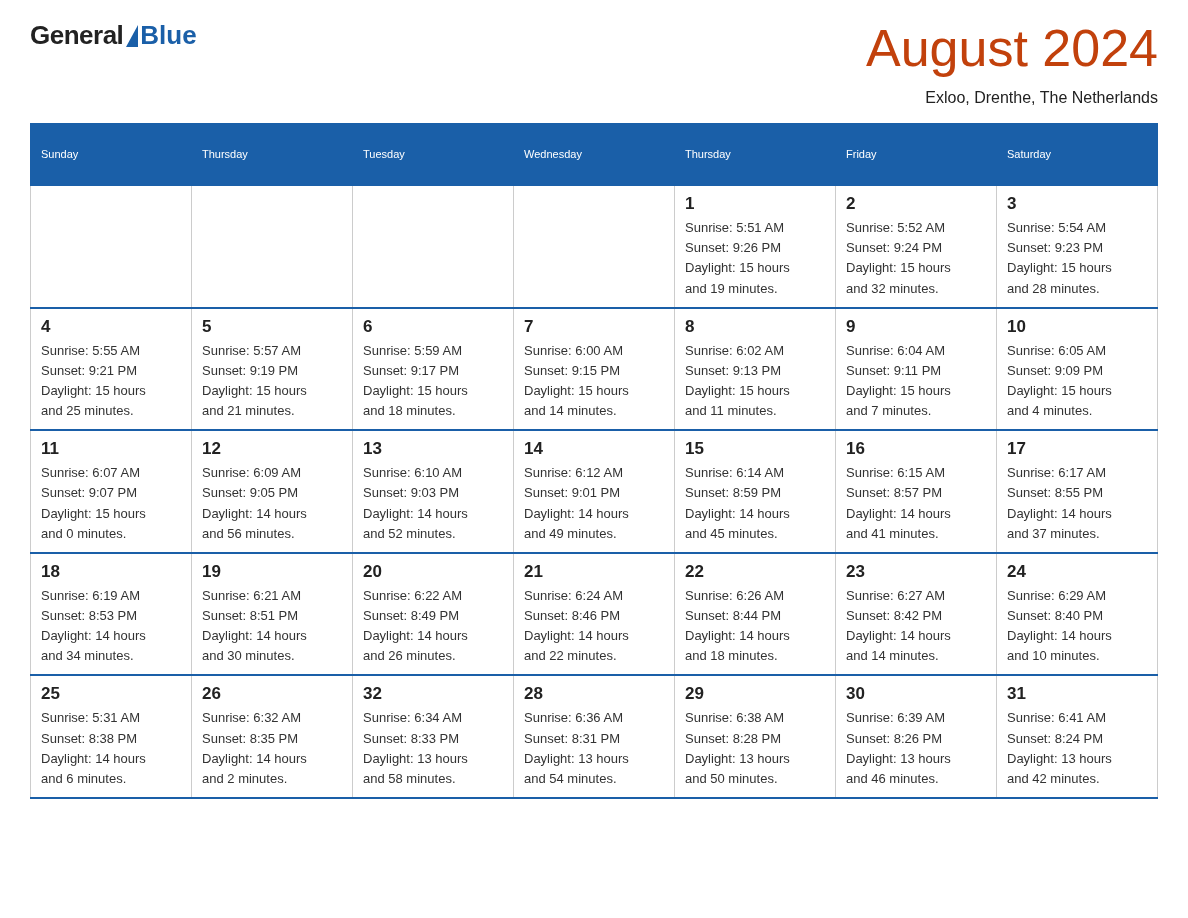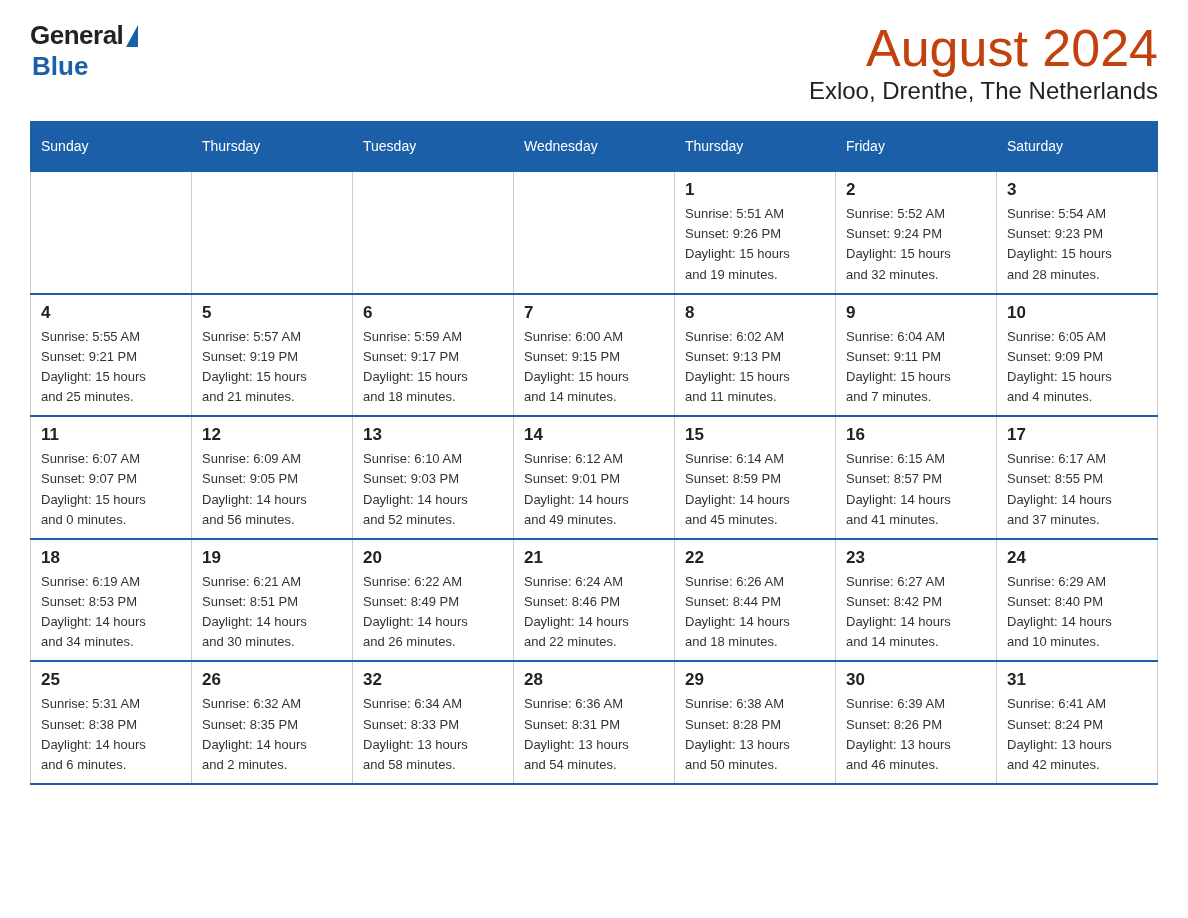--- a/index.html
+++ b/index.html
@@ -12,21 +12,21 @@
       padding: 20px 30px;
     }
     .header {
       display: flex;
       justify-content: space-between;
       align-items: flex-start;
       margin-bottom: 16px;
     }
     .logo {
       display: flex;
-      flex-direction: column;
+      flex-direction: row;
       align-items: flex-start;
     }
     .logo-top {
       display: flex;
       align-items: center;
     }
     .logo-general {
       font-size: 26px;
       font-weight: bold;
       color: #222;
@@ -51,35 +51,35 @@
     .title-area {
       text-align: right;
     }
     .month-title {
       font-size: 52px;
       font-weight: normal;
       color: #c2410c;
       line-height: 1.1;
     }
     .location {
-      font-size: 24px;
-      color: #222;
-      margin-top: 0;
+      font-size: 16px;
+      color: #222;
+      margin-top: 12px;
     }
     .calendar {
       width: 100%;
       border-collapse: collapse;
       border: 1px solid #999;
     }
     .calendar th {
       background-color: #1a5fa8;
       color: #fff;
-      font-size: 14px;
+      font-size: 11px;
       font-weight: normal;
-      padding: 16px 10px;
+      padding: 24px 10px;
       text-align: left;
       border: 1px solid #1a5fa8;
     }
     .calendar td {
       vertical-align: top;
       padding: 8px 10px;
       border: 1px solid #ccc;
       width: calc(100% / 7);
       min-height: 110px;
       font-size: 13px;

